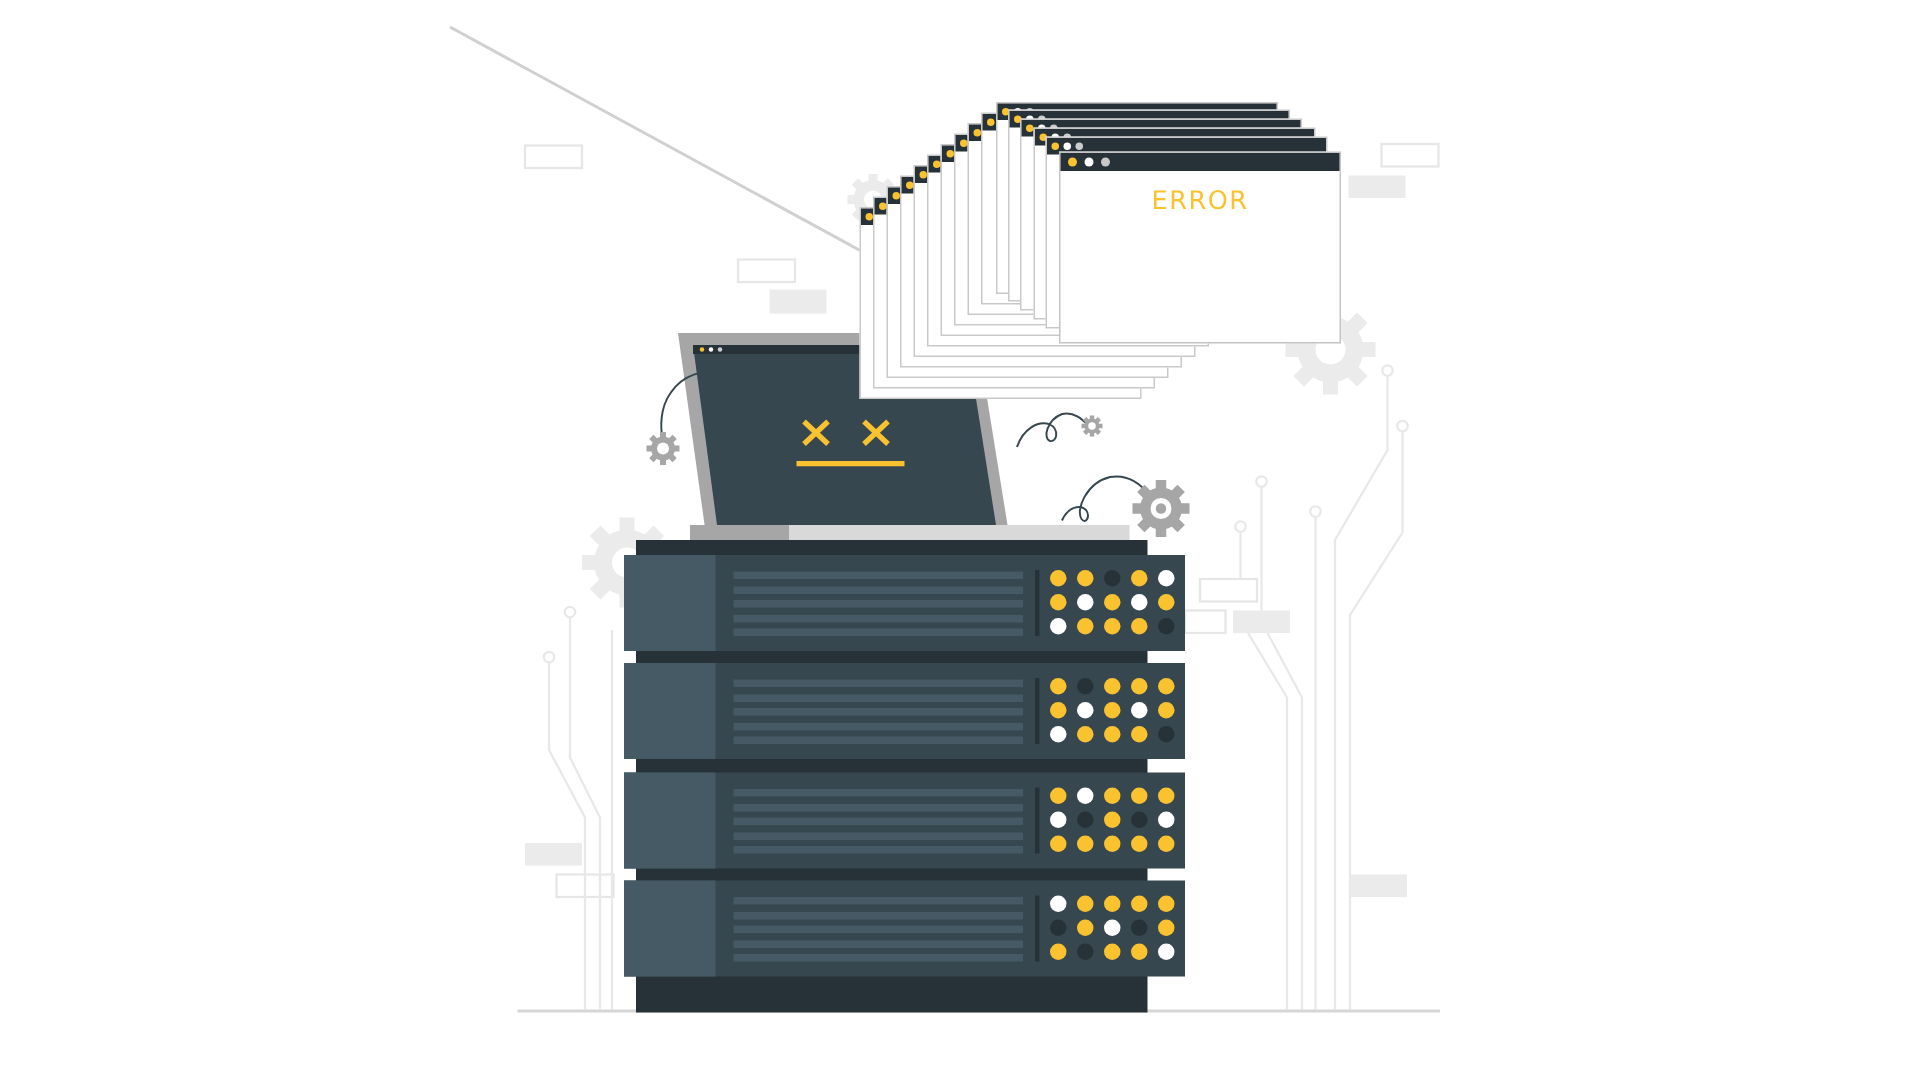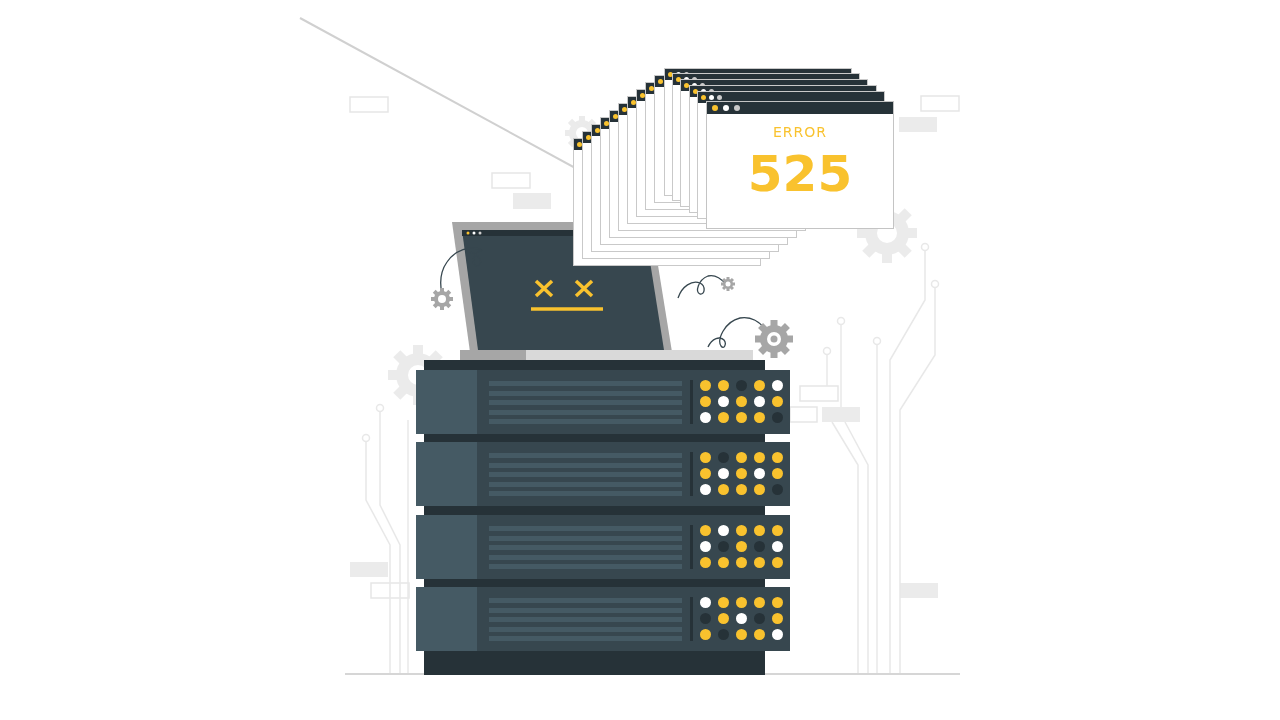--- a/index.html
+++ b/index.html
@@ -5,21 +5,21 @@
   html, body { margin:0; padding:0; background:#ffffff; }
   body { width:1280px; height:720px; position:relative; overflow:hidden; font-family:"DejaVu Sans", sans-serif; }
   .abs { position:absolute; }
   svg.layer { position:absolute; left:0; top:0; }
   .win { position:absolute; background:#ffffff; border:1px solid #c9c9c9; box-sizing:border-box; }
   .win .bar { position:absolute; left:0; right:0; top:0; height:11px; background:#263238; }
   .win .dot { position:absolute; top:3px; width:5px; height:5px; border-radius:50%; }
   .front-win { position:absolute; left:706px; top:101px; width:188px; height:128px; background:#fff; border:1px solid #c4c4c4; box-sizing:border-box; }
   .front-win .bar { position:absolute; left:0; right:0; top:0; height:12px; background:#263238; }
   .front-win .dot { position:absolute; top:3px; width:6px; height:6px; border-radius:50%; }
-  .err-label { position:absolute; left:0; right:0; top:22px; text-align:center; color:#F9C22E; font-size:14px; letter-spacing:1px; font-family:"DejaVu Sans", sans-serif; }
+  .err-label { position:absolute; left:0; right:0; top:22px; text-align:center; color:#F9C22E; font-size:17px; letter-spacing:1px; font-family:"DejaVu Sans", sans-serif; }
   .err-code { position:absolute; left:0; right:0; top:42px; text-align:center; color:#F9C22E; font-size:50px; font-weight:bold; font-family:"DejaVu Sans", sans-serif; line-height:60px; }
   .unit-body { position:absolute; left:424px; width:341px; background:#263238; }
   .unit-front { position:absolute; left:416px; width:374px; height:64px; background:#37474F; }
   .unit-front .cap { position:absolute; left:0; top:0; width:61px; height:64px; background:#455A64; }
   .unit-front .stripe { position:absolute; left:73px; width:193px; height:5px; background:#455A64; }
   .unit-front .divider { position:absolute; left:274px; top:10px; width:3px; height:44px; background:#263238; }
   .led { position:absolute; width:11px; height:11px; border-radius:50%; }
 </style>
 </head>
 <body>
@@ -194,21 +194,20 @@
       <div class="dot" style="left:11px;background:#fff"></div>
       <div class="dot" style="left:19px;background:#ccc"></div>
     </div>
 
   <div class="front-win">
     <div class="bar"></div>
     <div class="dot" style="left:5px;background:#F9C22E"></div>
     <div class="dot" style="left:16px;background:#ffffff"></div>
     <div class="dot" style="left:27px;background:#c8c8c8"></div>
     <div class="err-label">ERROR</div>
-    <div class="err-code">525</div>
   </div>
 </div>
 
 <svg class="layer" width="1280" height="720">
   <g fill="none" stroke="#37474F" stroke-width="1.3">
     <path d="M482,250 C470,245 455,250 447,262 C440,272 440,285 442,294"></path>
     <path d="M482,250 C470,255 472,268 478,266 C484,262 478,254 470,252"></path>
     <path d="M678,298 C682,286 692,280 700,283 C706,286 705,295 700,294 C695,292 698,280 708,276 C716,274 722,280 726,284"></path>
     <path d="M708,347 C712,338 720,336 724,340 C727,344 724,350 721,346 C717,340 724,322 740,318 C752,316 760,322 766,330"></path>
   </g>

